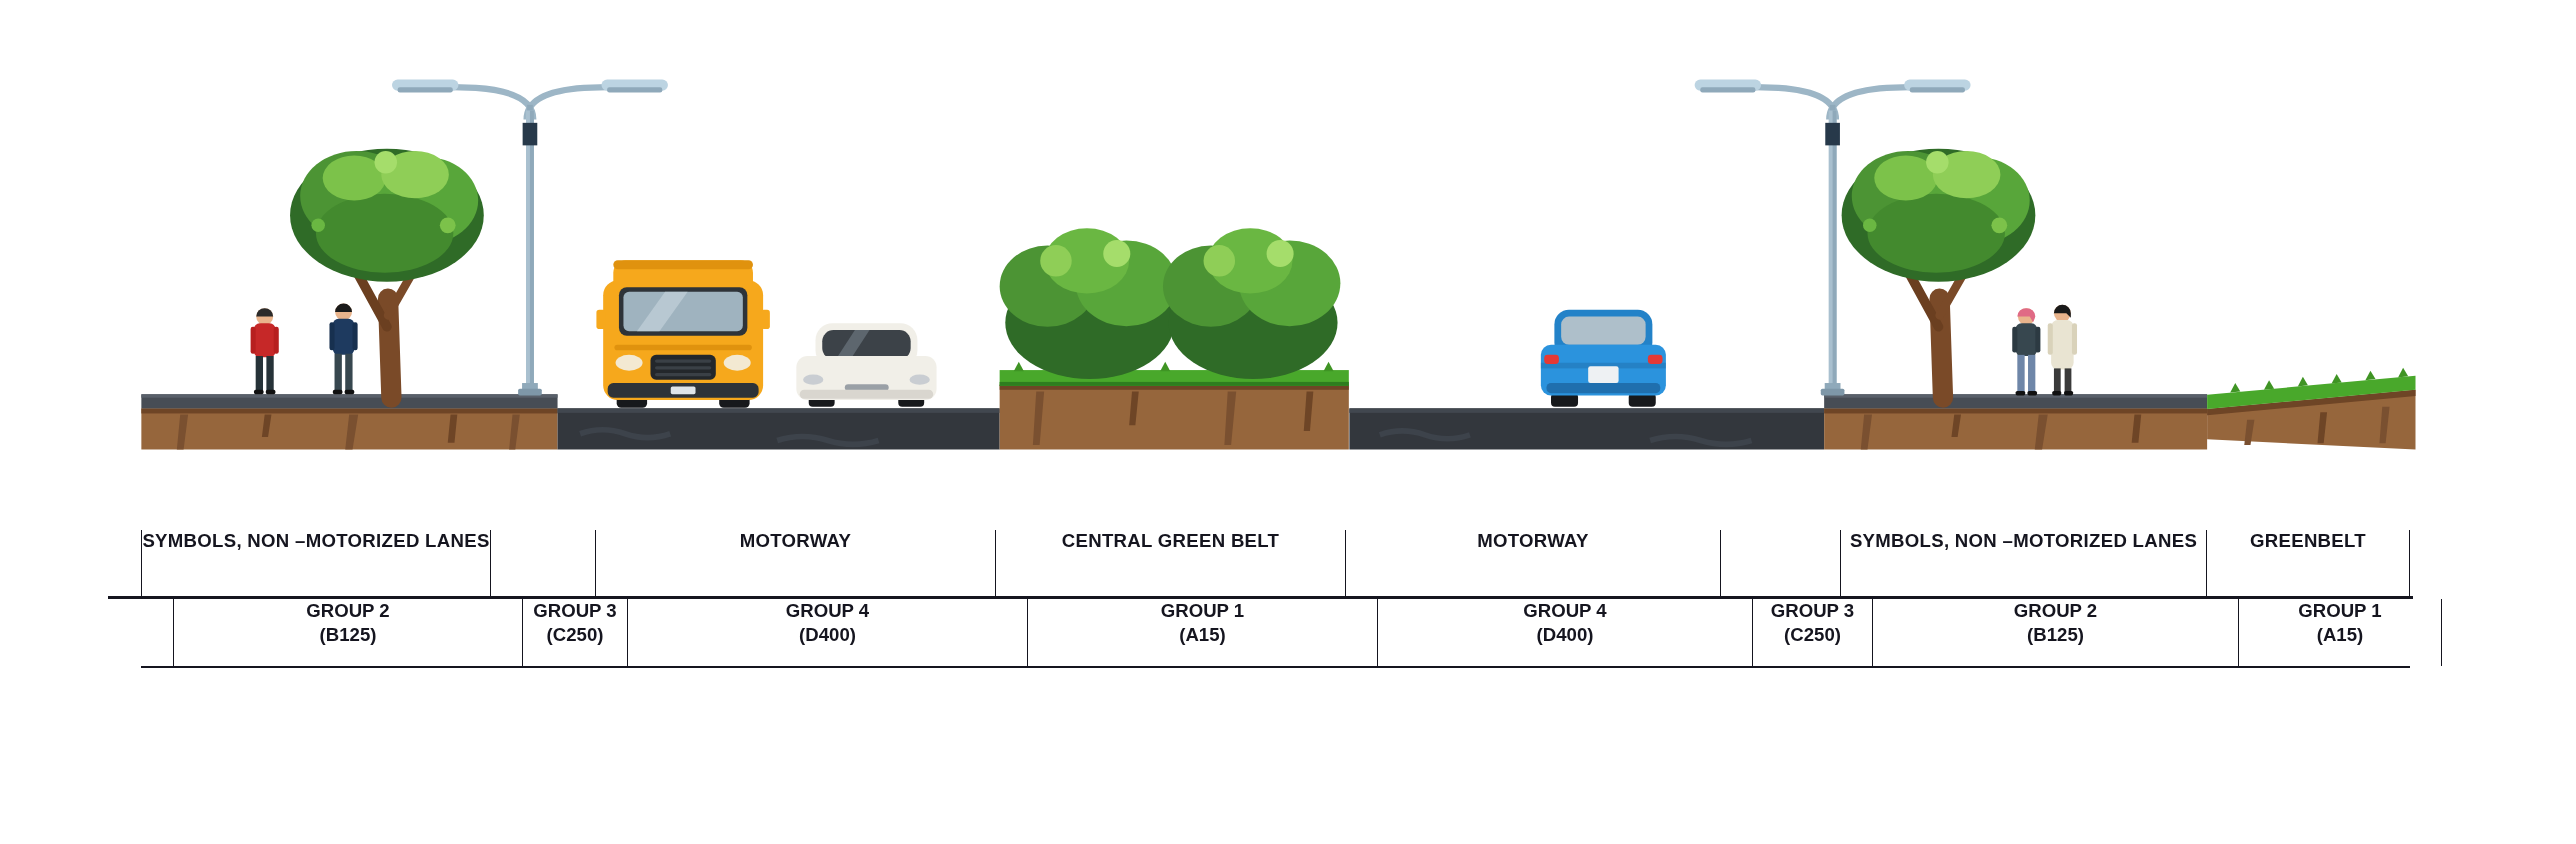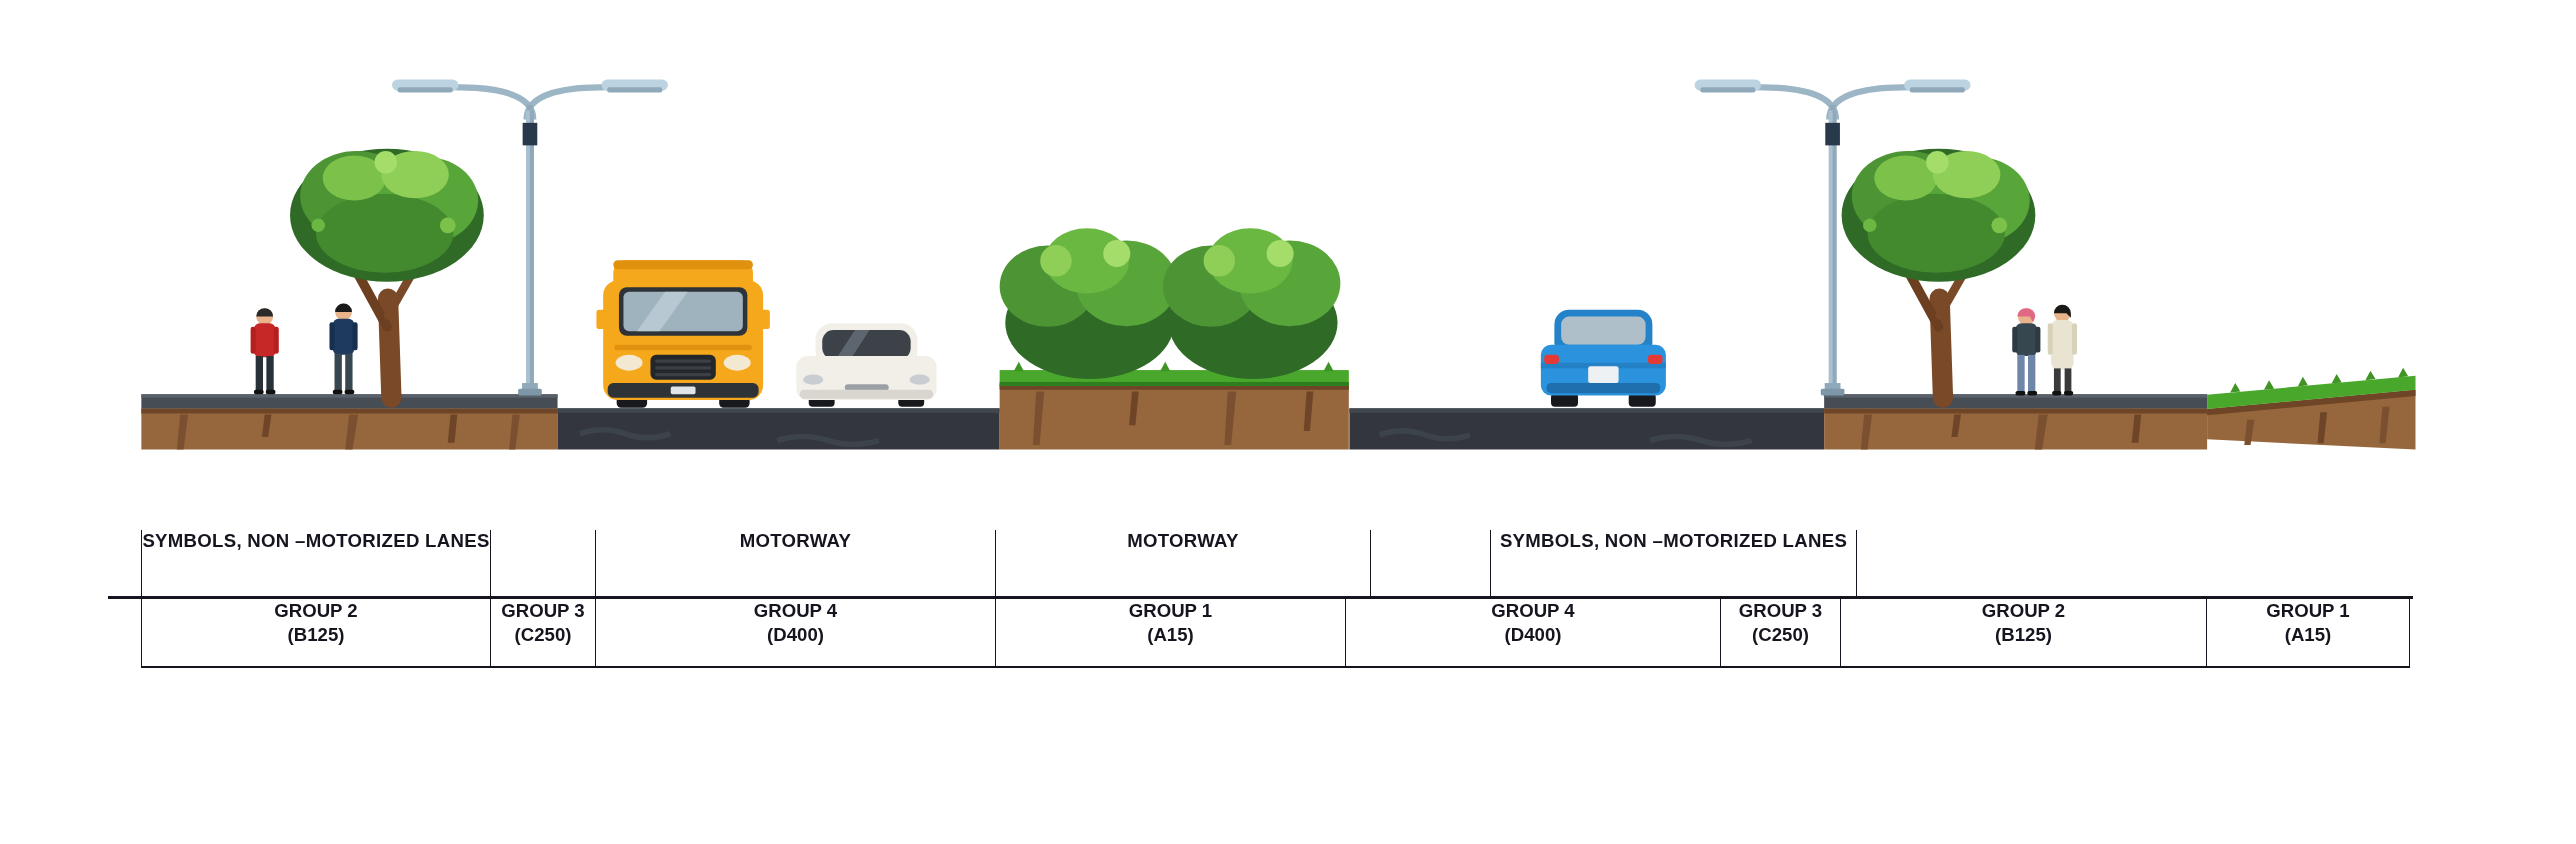--- a/index.html
+++ b/index.html
@@ -10,21 +10,21 @@
     background: #ffffff;
     font-family: "Liberation Sans", sans-serif;
     overflow: hidden;
   }
   #scene { position: absolute; left: 0; top: 0; display: block; }
 
   
   .tbl { position: absolute; left: 141px; top: 530px; width: 2269px; color: #15151f; }
   .row { position: absolute; left: 0; display: flex; }
   .row1 { top: 0; height: 66px; }
-  .row2 { top: 69px; height: 67px; }
+  .row2 { top: 69px; height: 67px; margin-left: 32px; }
   .cell {
     box-sizing: border-box;
     display: flex; flex-direction: column;
     align-items: center; justify-content: flex-start;
     border-right: 1.7px solid #15151f;
     text-align: center;
   }
   .cell:first-child { border-left: 1.7px solid #15151f; }
   .zone { font-size: 18.6px; font-weight: bold; letter-spacing: 0.3px; }
   .grp  { font-size: 18.6px; font-weight: bold; line-height: 1.3; }
@@ -252,28 +252,34 @@
     <div class="row row1">
       <div class="cell c0">
           <span class="zone">SYMBOLS, NON –MOTORIZED LANES</span>
         </div>
       <div class="cell c1">
           <span class="zone"></span>
         </div>
       <div class="cell c2">
           <span class="zone">MOTORWAY</span>
         </div>
+      <div class="cell c3">
+          <span class="zone">CENTRAL GREEN BELT</span>
+        </div>
       <div class="cell c4">
           <span class="zone">MOTORWAY</span>
         </div>
       <div class="cell c5">
           <span class="zone"></span>
         </div>
       <div class="cell c6">
           <span class="zone">SYMBOLS, NON –MOTORIZED LANES</span>
+        </div>
+      <div class="cell c7">
+          <span class="zone">GREENBELT</span>
         </div>
     </div>
 
     <div class="thickline"></div>
 
     <div class="row row2">
       <div class="cell c0">
         <div class="grp">GROUP 2</div>
         <div class="grp">(B125)</div>
       </div>

